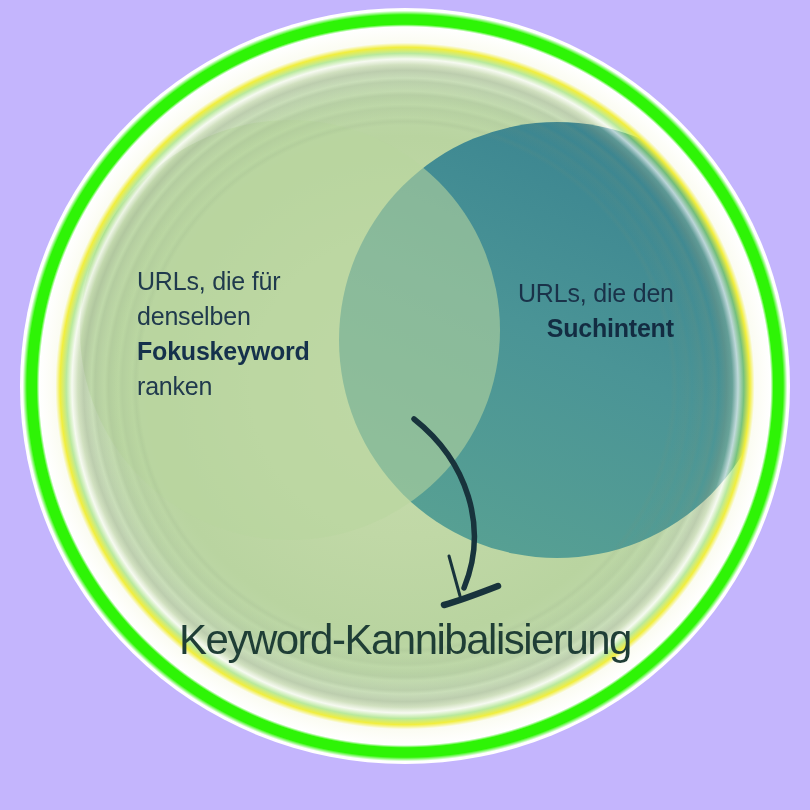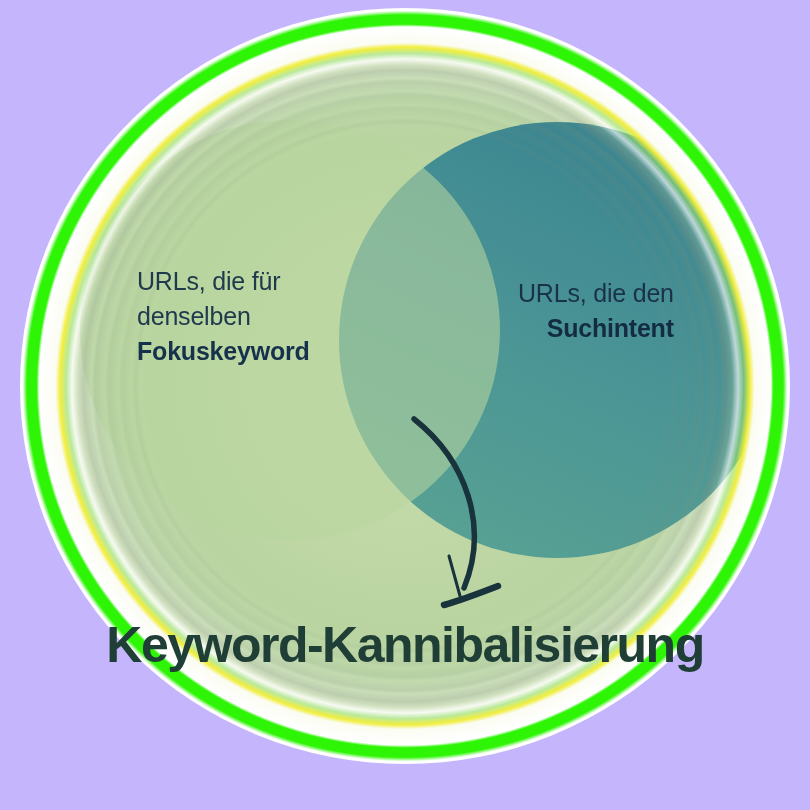--- a/index.html
+++ b/index.html
@@ -127,22 +127,22 @@
   }
 
   
   .diagram-title {
     position: absolute;
     left: 0;
     right: 0;
     top: 616px;
     z-index: 6;
     text-align: center;
-    font-size: 50px;
-    font-weight: 700;
+    font-size: 42px;
+    font-weight: 400;
     letter-spacing: -1.5px;
     color: #1f3e36;
     white-space: nowrap;
   }
 </style>
 </head>
 <body>
 
 <div class="stage">
 
@@ -151,20 +151,21 @@
   <div class="right-circle"></div>
 
   <div class="left-circle"></div>
 
   <div class="ring-overlay"></div>
 
   <div class="label-block label-left">
     <div class="label-line">URLs, die für</div>
     <div class="label-line">denselben</div>
     <div class="label-line bold">Fokuskeyword</div>
+    <div class="label-line">ranken</div>
   </div>
 
   <div class="label-block label-right">
     <div class="label-line">URLs, die den</div>
     <div class="label-line bold">Suchintent</div>
   </div>
 
   <svg class="arrow-svg" viewBox="0 0 810 810" xmlns="http://www.w3.org/2000/svg">
     <path d="M414,419 C467,461 489,527 464,588" fill="none" stroke="#18333c" stroke-width="5.5" stroke-linecap="round"></path>
     <path d="M449,556 L460,596" fill="none" stroke="#18333c" stroke-width="3" stroke-linecap="round"></path>

